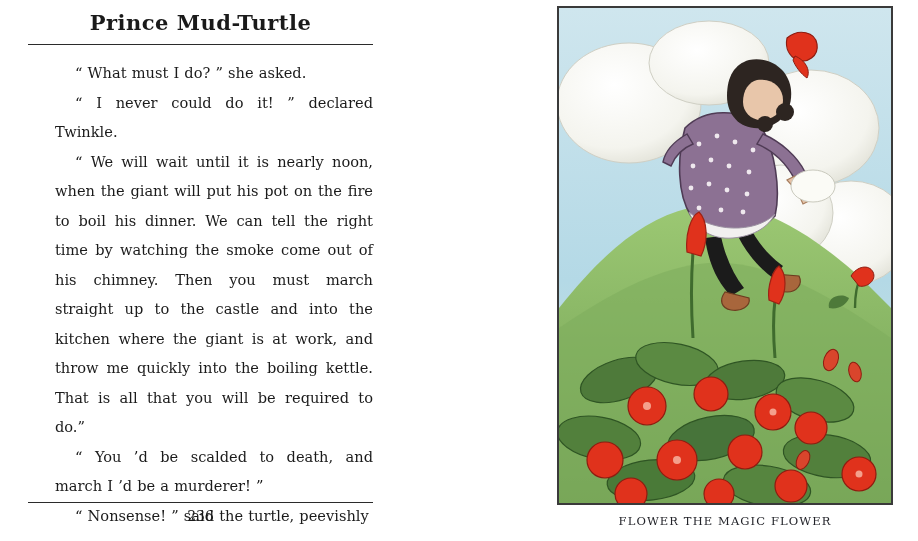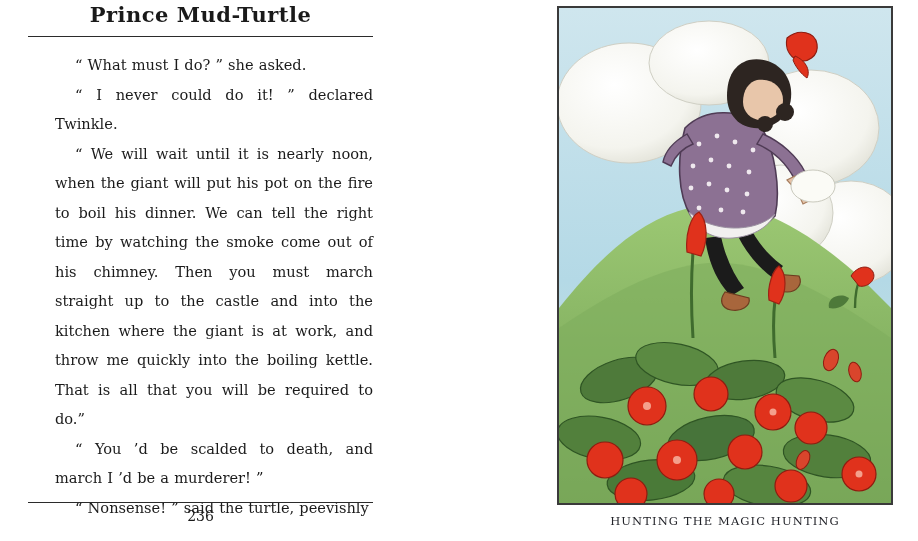--- a/index.html
+++ b/index.html
@@ -27,21 +27,21 @@
     top: 0px;
     width: 345px;
     height: 541px;
   }
   .page-title {
     font-family: "DejaVu Serif", serif;
     font-weight: bold;
     font-size: 21px;
     letter-spacing: 0.5px;
     text-align: center;
-    margin-top: 2px;
+    margin-top: 10px;
     white-space: nowrap;
   }
   .rule-top {
     border-top: 1.6px solid #2b2b2b;
     margin-top: 9px;
     width: 345px;
   }
   .body-text {
     margin-top: 13px;
     font-family: "DejaVu Serif", serif;
@@ -245,16 +245,16 @@
           <circle cx="300" cy="466" r="3.5"></circle>
         </g>
 
         <g fill="#d9452c" stroke="#8e1c10" stroke-width="1">
           <ellipse cx="272" cy="352" rx="7" ry="11" transform="rotate(20 272 352)"></ellipse>
           <ellipse cx="296" cy="364" rx="6" ry="10" transform="rotate(-15 296 364)"></ellipse>
           <ellipse cx="244" cy="452" rx="6" ry="10" transform="rotate(25 244 452)"></ellipse>
         </g>
       </svg>
     </div>
-    <div class="plate-caption">HUNTING THE MAGIC HUNTING</div>
+    <div class="plate-caption">FLOWER THE MAGIC FLOWER</div>
   </div>
 
 </div>
 
 </body></html>

